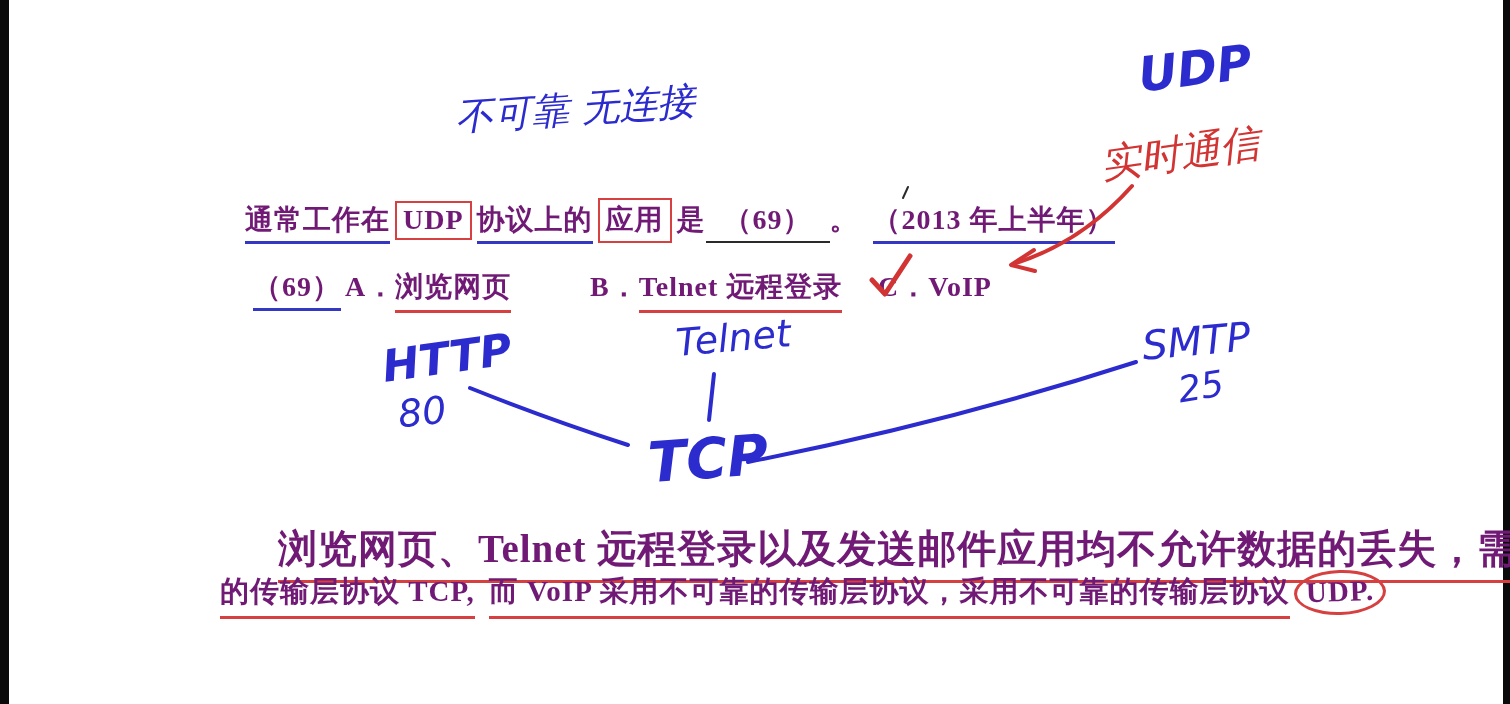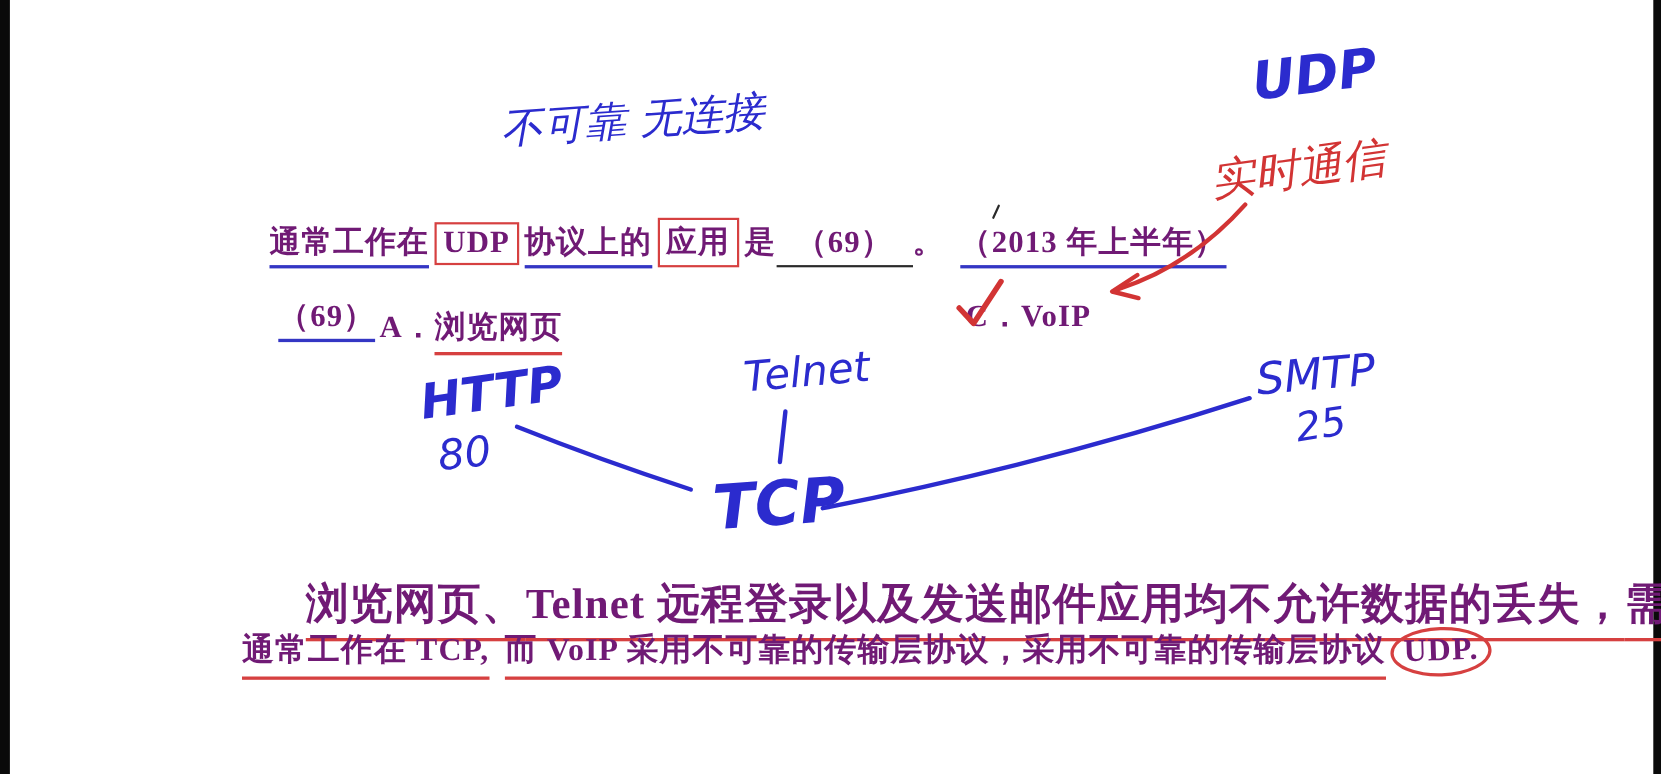--- a/index.html
+++ b/index.html
@@ -54,42 +54,45 @@
 
   <div class="hand red" style="left:1100px; top:126px; font-size:40px; transform:rotate(-8deg);">实时通信</div>
 
   <div class="print" style="left:245px; top:198px;">
     <span class="u-blue">通常工作在</span><span class="box-red">UDP</span><span class="u-blue">协议上的</span><span class="box-red">应用</span><span>是</span><span class="u-black">（69）</span><span>。</span><span class="gap"></span><span class="u-blue">（2013 年上半年）</span>
   </div>
 
   <div class="print" style="left:253px; top:268px;">
     <span class="u-blue">（69）</span>
   </div>
-  <div class="print" style="left:345px; top:268px;margin-top:10px;">
+  <div class="print" style="left:345px; top:268px;">
     <span>A．</span><span class="u-red">浏览网页</span>
+  </div>
+  <div class="print" style="left:590px; top:268px;">
+    <span>B．</span><span class="u-red">Telnet 远程登录</span>
   </div>
   <div class="print" style="left:878px; top:268px;">
     <span>C．</span><span>VoIP</span>
   </div>
 
   <div class="hand" style="left:382px; top:332px; font-size:44px; transform:rotate(-8deg); font-weight:bold;">HTTP</div>
   <div class="hand" style="left:398px; top:390px; font-size:38px; transform:rotate(-6deg);">80</div>
 
   <div class="hand" style="left:676px; top:316px; font-size:38px; transform:rotate(-5deg);">Telnet</div>
 
   <div class="hand" style="left:1142px; top:318px; font-size:40px; transform:rotate(-5deg);">SMTP</div>
   <div class="hand" style="left:1178px; top:366px; font-size:36px; transform:rotate(-9deg);">25</div>
 
   <div class="hand" style="left:648px; top:426px; font-size:56px; transform:rotate(-4deg); font-weight:bold;">TCP</div>
 
   <div class="print" style="left:278px; top:522px; font-size:39px;">
     <span class="u-red">浏览网页、</span><span class="u-red">Telnet 远程登录以及发送邮件应用均不允许数据的丢失，</span><span class="u-red">需要采用可靠</span>
   </div>
   <div class="print" style="left:220px; top:570px; font-size:29px;">
-    <span class="u-red">通常工作在 TCP,</span><span class="gap"></span><span class="u-red">而 VoIP 采用不可靠的传输层协议，</span><span class="u-red">采用不可靠的传输层协议</span><span class="circle-red">UDP.</span>
+    <span class="u-red">的传输层协议 TCP,</span><span class="gap"></span><span class="u-red">而 VoIP 采用不可靠的传输层协议，</span><span class="u-red">采用不可靠的传输层协议</span><span class="circle-red">UDP.</span>
   </div>
 
   <svg class="overlay" width="1510" height="704" viewBox="0 0 1510 704">
 
     <path d="M 1132 186 Q 1082 242 1016 263" fill="none" stroke="#d23434" stroke-width="4" stroke-linecap="round"></path>
     <path d="M 1034 250 L 1011 265 L 1035 271" fill="none" stroke="#d23434" stroke-width="4" stroke-linecap="round" stroke-linejoin="round"></path>
 
     <path d="M 872 280 L 885 294 L 910 256" fill="none" stroke="#d23434" stroke-width="5" stroke-linecap="round" stroke-linejoin="round"></path>
 
     <path d="M 903 198 L 908 187" fill="none" stroke="#2a2a2a" stroke-width="2" stroke-linecap="round"></path>

